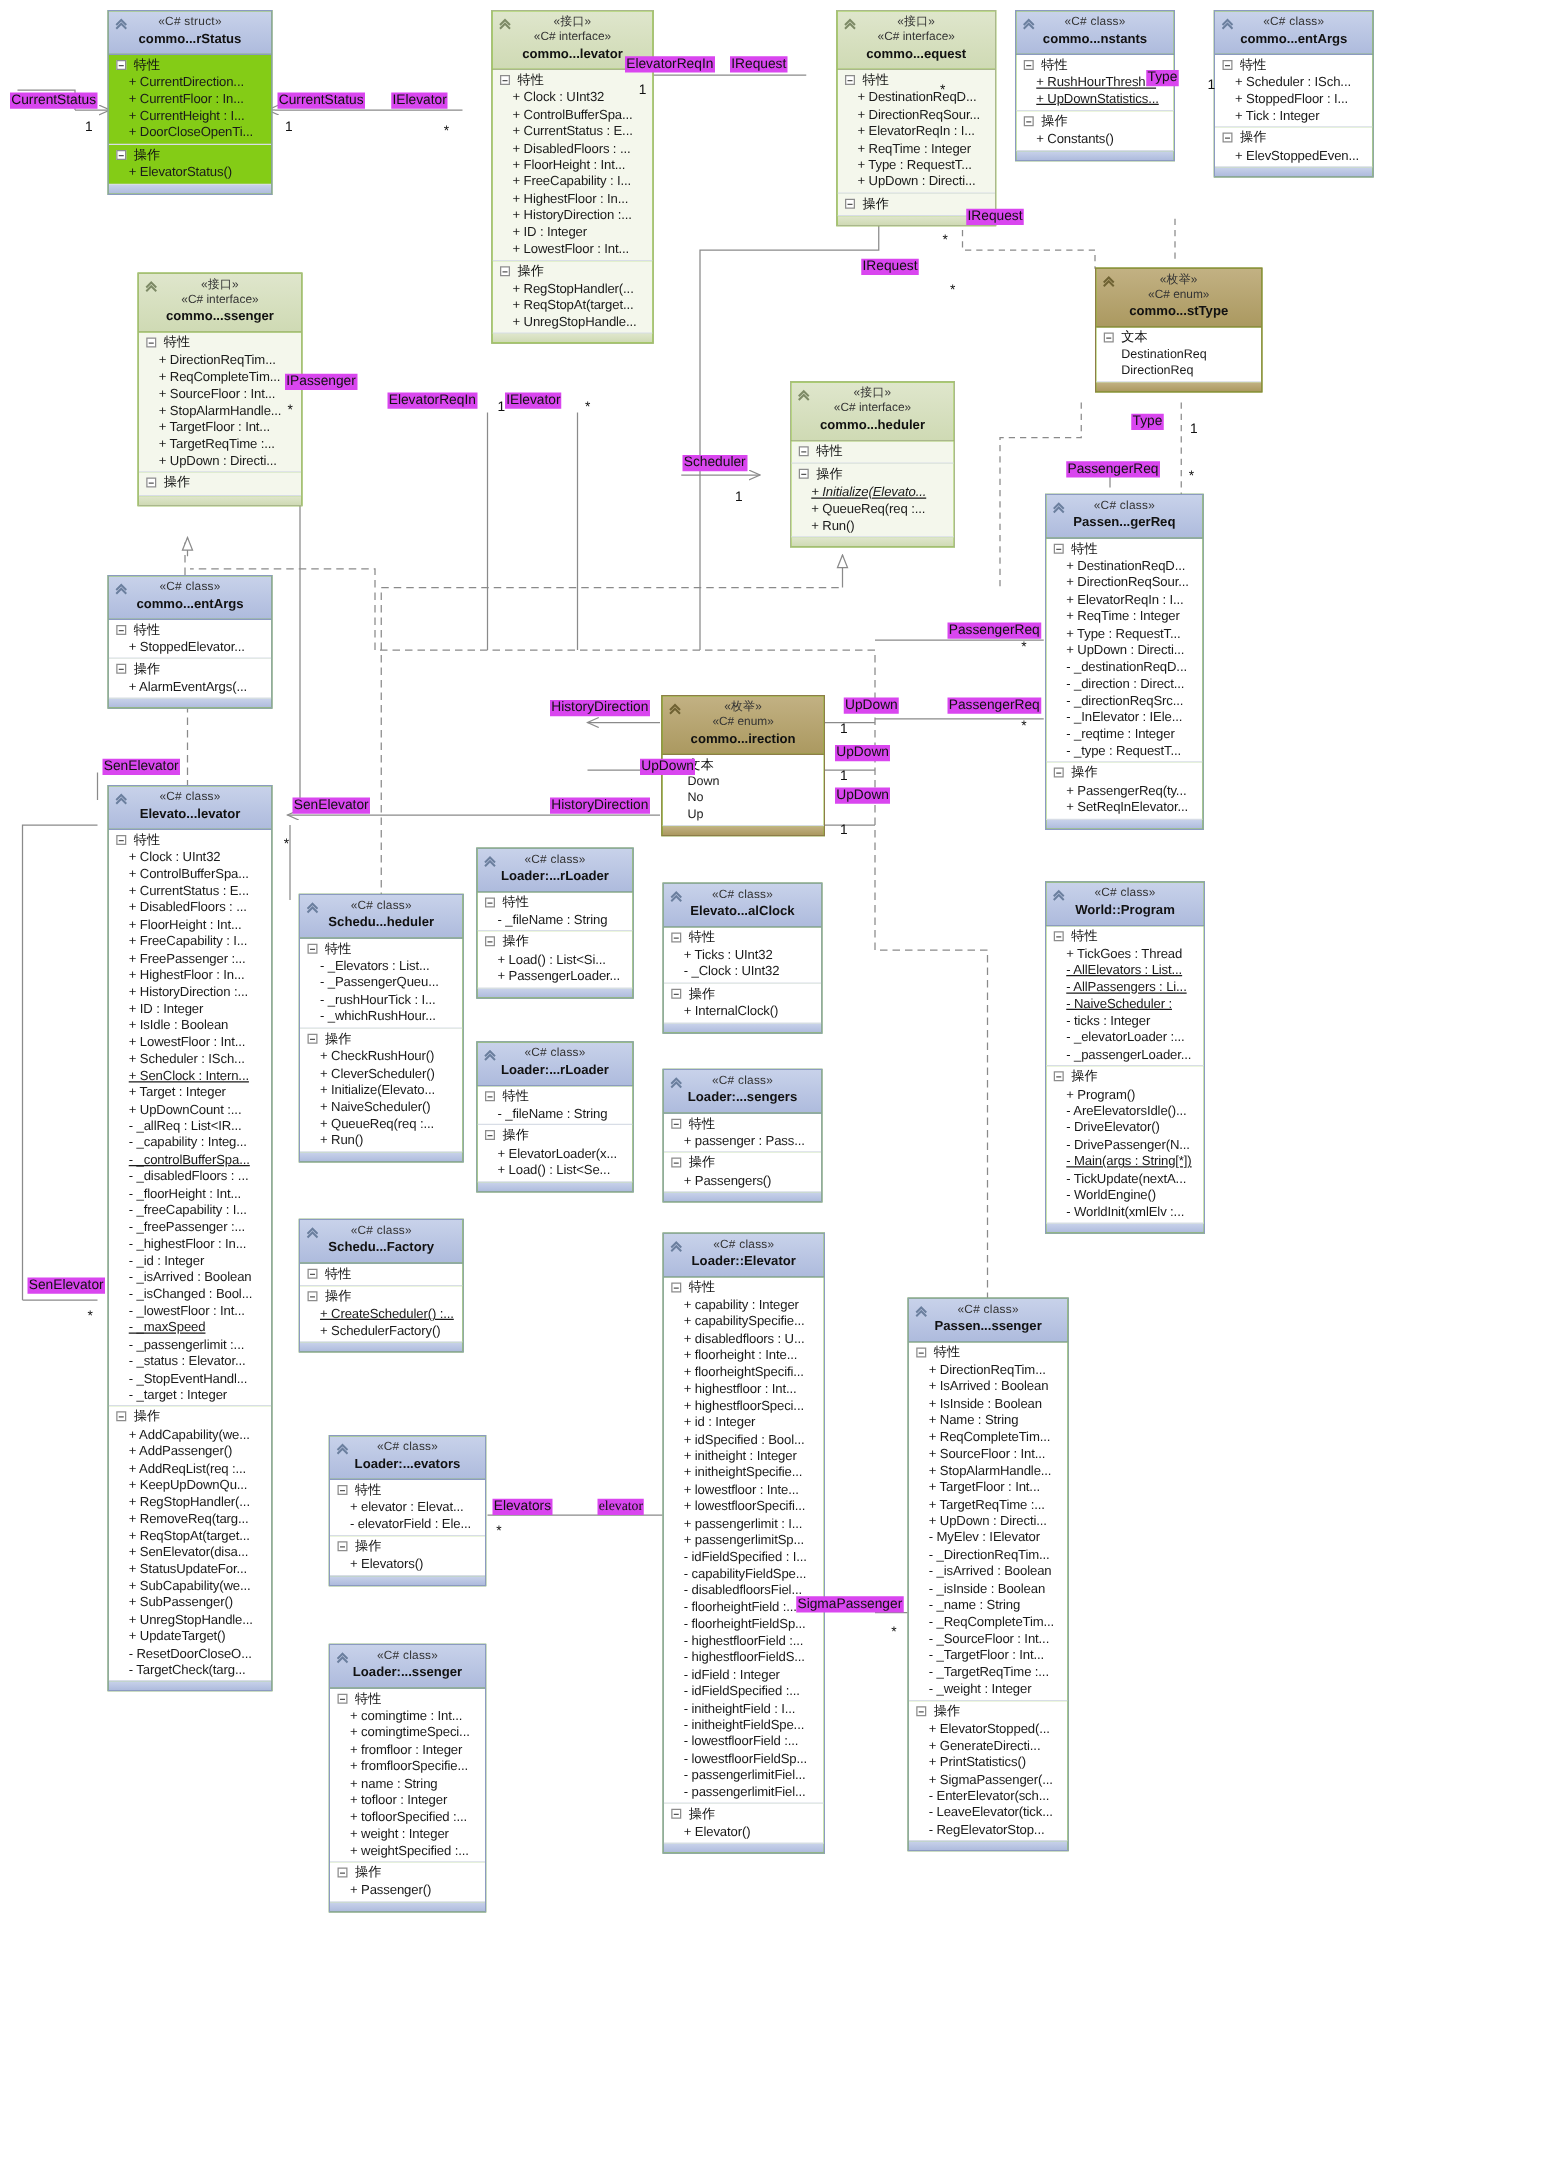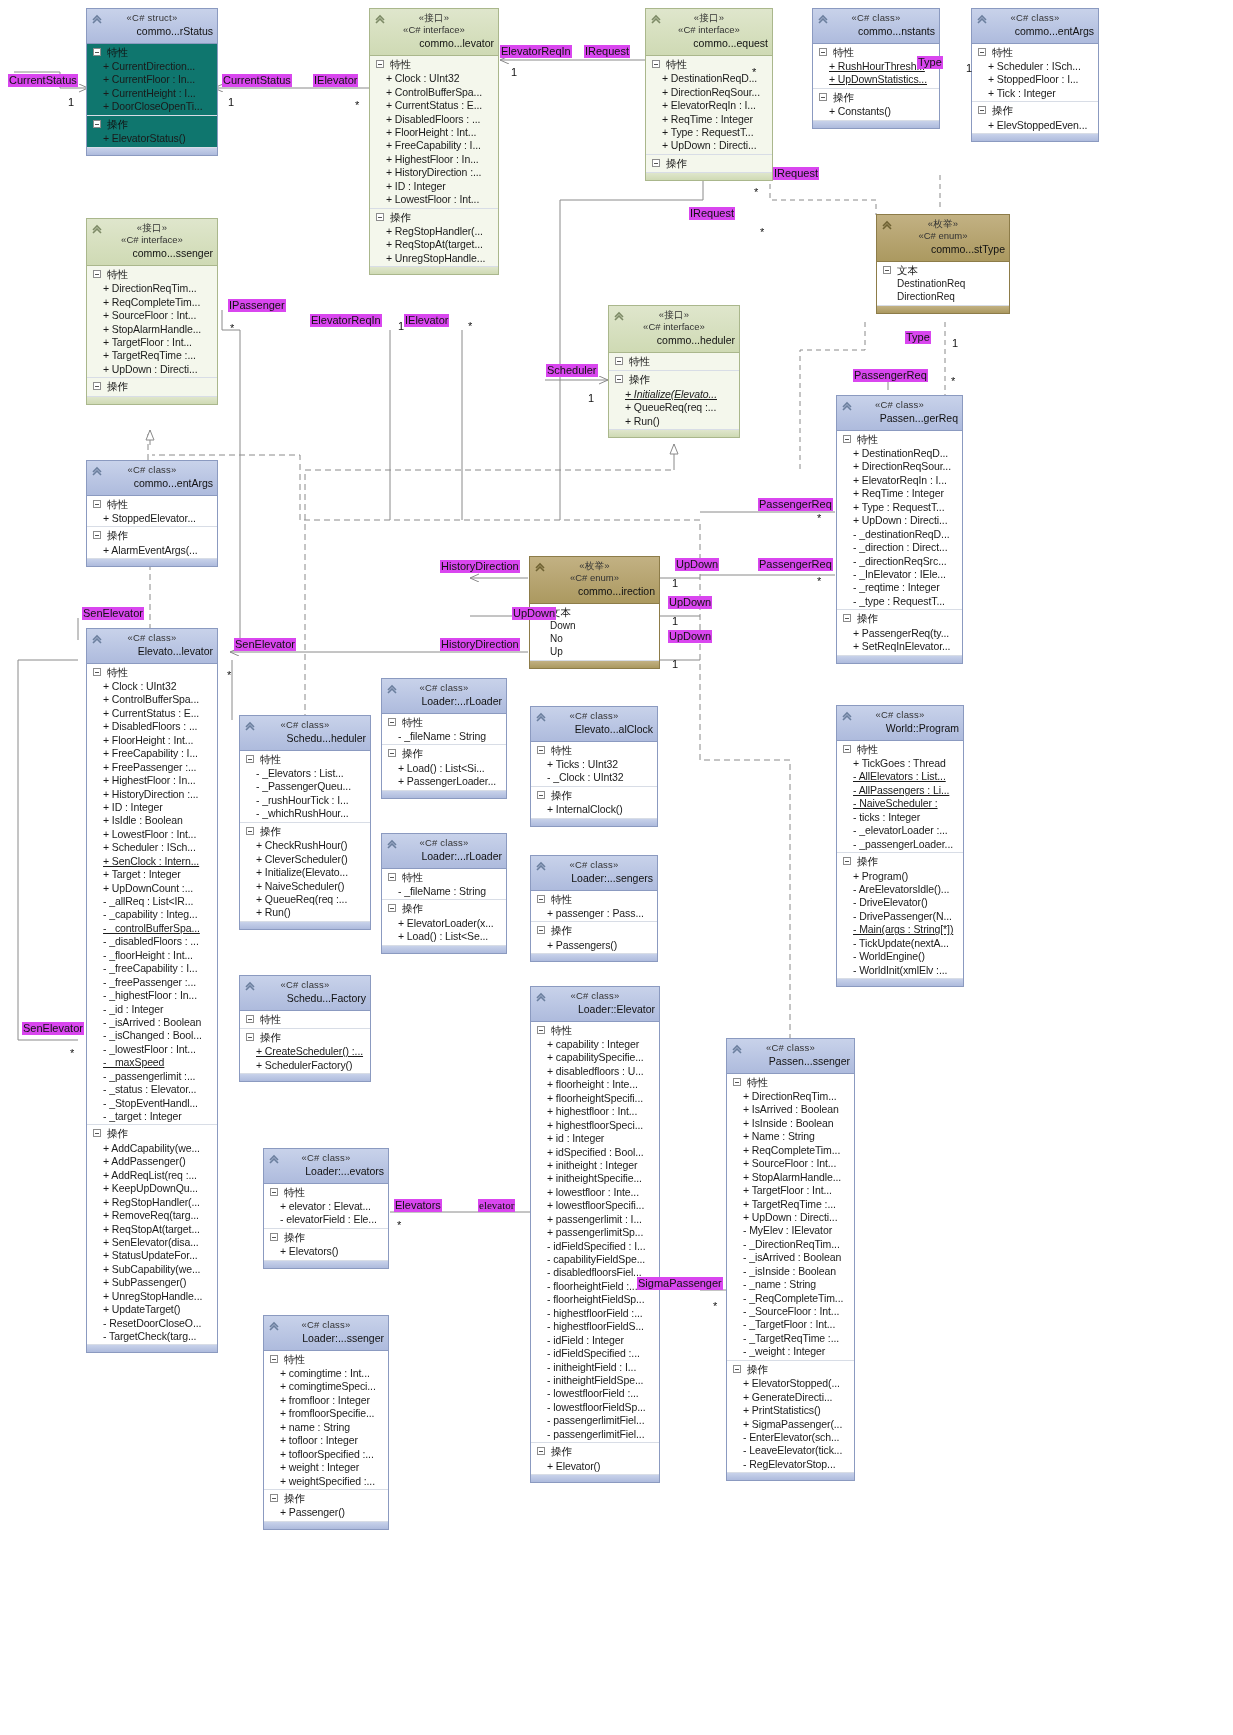--- a/index.html
+++ b/index.html
@@ -12,21 +12,21 @@
     width:1233px;
     height:1735px;
     overflow:hidden;
     background:#ffffff;
   }
   
   .umlbox{
     position:absolute;
     box-sizing:border-box;
     border:1px solid #9aa7bd;
-    background:#0f766e;
+    background:#84cc16;
     font-size:10.5px;
     line-height:1.28;
     color:#1a1a1a;
     overflow:hidden;
   }
   .umlbox .hdr{
     position:relative;
     padding:3px 4px 4px 4px;
     text-align:center;
     border-bottom:1px solid #9aa7bd;
@@ -36,26 +36,25 @@
     color:#333;
     letter-spacing:.2px;
     white-space:nowrap;
   }
   .umlbox .stereo2{
     font-size:9.5px;
     color:#333;
     white-space:nowrap;
   }
   .umlbox .nm{
-    font-weight:normal;
+    font-weight:bold;
     font-size:10.5px;
     color:#111;
     white-space:nowrap;
     margin-top:1px;
-    text-align:right;
   }
   .chev{
     position:absolute;left:4px;top:4px;
     width:12px;height:12px;
     color:#6b7f9e;
     font-size:11px;
     line-height:11px;
     font-weight:bold;
   }
   .chev svg{display:block;}
@@ -105,21 +104,21 @@
     border-bottom:1px solid #8b9ac0;
   }
   .t-class{border-color:#8b9ac0;}
   .t-class .footbar{background:linear-gradient(to bottom,#c8d2ea,#aebbdd);}
   .t-class .sect{background:#ffffff;}
 
   .t-iface .hdr{
     background:linear-gradient(to bottom,#dfe6cc 0%,#cfdab4 100%);
     border-bottom:1px solid #aab78c;
   }
-  .t-iface{border-color:#aab78c;}
+  .t-iface{border-color:#aab78c;margin-left:24px;}
   .t-iface .footbar{background:linear-gradient(to bottom,#dfe6cc,#cfdab4);}
   .t-iface .sect{background:#f4f7ec;}
 
   .t-enum .hdr{
     background:linear-gradient(to bottom,#c2b183 0%,#ab9960 100%);
     border-bottom:1px solid #8d7c49;
   }
   .t-enum{border-color:#8d7c49;}
   .t-enum .footbar{background:linear-gradient(to bottom,#c2b183,#ab9960);}
   .t-enum .sect{background:#ffffff;}

